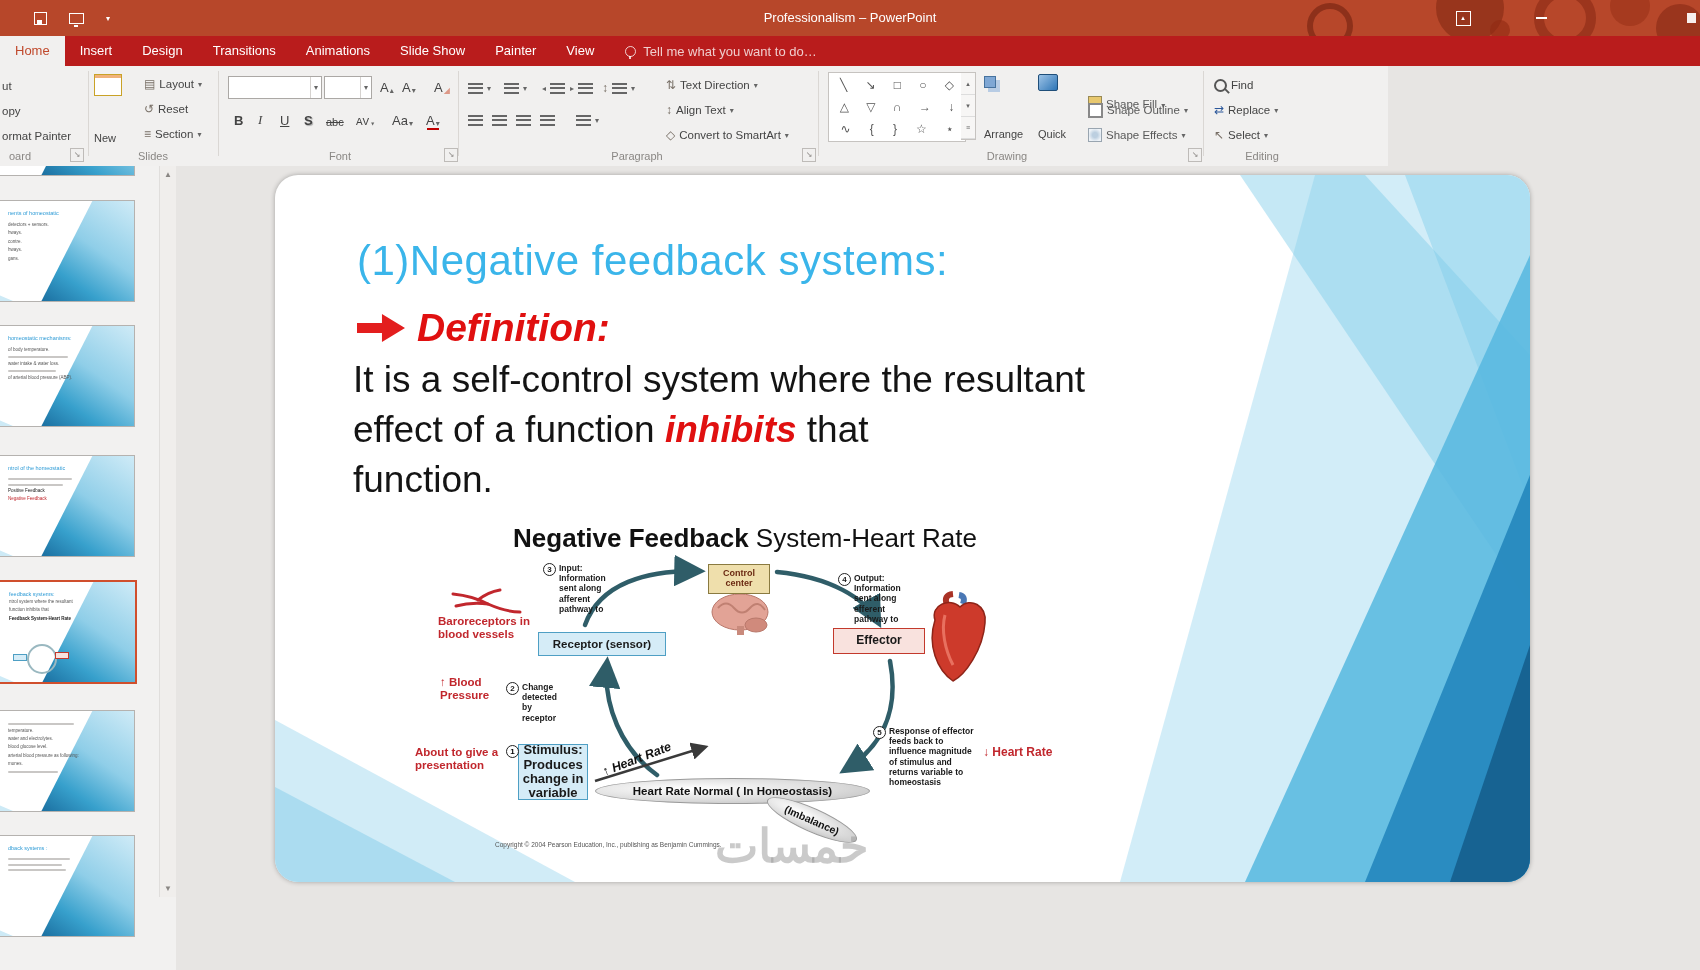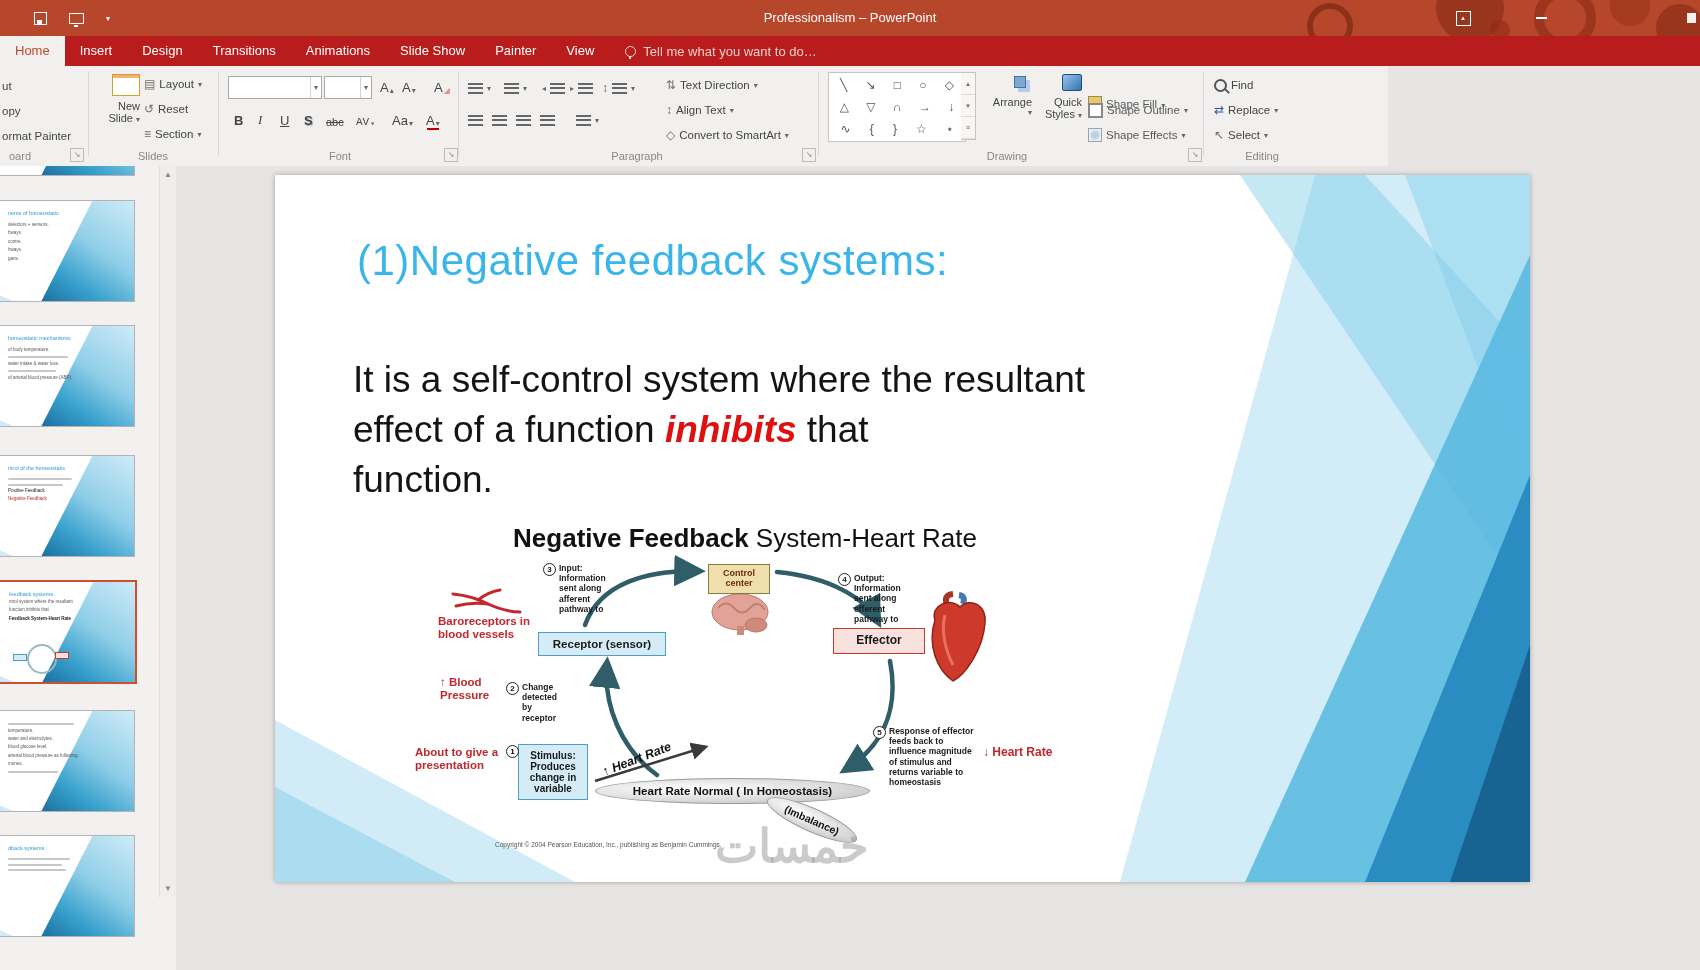--- a/index.html
+++ b/index.html
@@ -30,21 +30,21 @@
   .bulb:after{content:"";position:absolute;left:2.5px;top:9px;width:2px;height:3px;background:rgba(255,255,255,.78);}
 
   
   .ribbon{position:absolute;left:0;top:66px;width:1388px;height:100px;background:#F1F0EF;border-bottom:1px solid #a16207;}
   .gsep{position:absolute;top:5px;height:85px;width:1px;background:#DAD7D4;}
   .glabel{position:absolute;bottom:4px;font-size:11px;color:#8A8784;text-align:center;}
   .launch{position:absolute;bottom:4px;width:12px;height:12px;border:1px solid #BEBBB8;color:#8A8784;font-size:8px;line-height:11px;text-align:center;}
   .rbtn{position:absolute;display:flex;align-items:center;gap:4px;font-size:11.5px;color:#444;height:20px;white-space:nowrap;}
   .car{font-size:8px;color:#666;}
   .gly, .gly2{font-size:12px;color:#786f66;line-height:12px;}
-  .rbig{position:absolute;display:flex;flex-direction:column;align-items:flex-end;font-size:11px;color:#444;text-align:center;}
+  .rbig{position:absolute;display:flex;flex-direction:column;align-items:flex-start;font-size:11px;color:#444;text-align:center;gap:32px;}
   .ic-newslide{width:26px;height:20px;background:#fff;border:1px solid #C9A227;box-shadow:inset 0 3px #F0B27A;margin-bottom:4px;}
   .ic-arrange{width:10px;height:10px;background:#7FA7D4;border:1px solid #46729E;box-shadow:4px 4px 0 #B8CCE4;margin:2px 6px 8px 0;}
   .ic-quick{width:18px;height:15px;background:linear-gradient(135deg,#9DC3E6,#2E75B6);border:1px solid #1F4E79;border-radius:2px;margin-bottom:5px;}
   .combo{position:absolute;height:21px;background:#fff;border:1px solid #ABA8A5;display:flex;align-items:center;justify-content:flex-end;}
   .combo .car{padding:0 3px;border-left:1px solid #D5D2CF;height:100%;display:flex;align-items:center;}
   .fbtn{position:absolute;font-size:13px;color:#444;height:18px;display:flex;align-items:flex-end;gap:1px;}
   .ibars{width:15px;height:11px;flex:none;background:linear-gradient(#666 0 0) 0 0/15px 2px no-repeat,linear-gradient(#666 0 0) 0 4.5px/15px 2px no-repeat,linear-gradient(#666 0 0) 0 9px/15px 2px no-repeat;}
   .tinytri{font-size:8px;color:#666;}
   .ic-find{width:9px;height:9px;border:2px solid #555;border-radius:50%;position:relative;flex:none;}
   .ic-find:after{content:"";position:absolute;width:6px;height:2px;background:#555;transform:rotate(45deg);right:-5px;bottom:-2px;}
@@ -69,39 +69,39 @@
   .tbody{position:absolute;left:52px;top:22px;width:72px;display:flex;flex-direction:column;gap:3.5px;font-size:4.5px;color:#555;line-height:1.1;}
   .tl.dark{color:#222;} .tl.red{color:#C1272D;} .tl.bold{font-weight:bold;color:#222;}
   .tbar{height:2px;background:#C9C7C5;border-radius:1px;}
   .mini-circ{position:absolute;left:70px;top:62px;width:26px;height:26px;border:2px solid #9AB8C0;border-radius:50%;}
   .mini-bx1{position:absolute;left:56px;top:72px;width:12px;height:5px;background:#D5ECF7;border:.5px solid #4E9FC4;}
   .mini-bx2{position:absolute;left:98px;top:70px;width:12px;height:5px;background:#F9E2DE;border:.5px solid #C3392C;}
   .tscroll{position:absolute;right:0;top:0;width:16px;height:731px;background:#F0EEEC;border-left:1px solid #E0DEDC;}
   .sarr{position:absolute;left:0;width:16px;height:17px;display:flex;align-items:center;justify-content:center;font-size:8px;color:#8A8784;background:#F0EEEC;}
 
   .canvas{position:absolute;left:176px;top:0;width:1524px;height:804px;background:#E7E5E3;}
-  .slide{position:absolute;left:99px;top:9px;width:1255px;height:707px;background:#fff;box-shadow:0 0 5px rgba(0,0,0,.3);overflow:hidden;}
+  .slide{position:absolute;left:99px;top:9px;width:1255px;height:707px;background:#fff;box-shadow:0 0 5px rgba(0,0,0,.3);overflow:hidden;border-radius:23px;}
   .deco-svg{position:absolute;left:0;top:0;width:1255px;height:707px;}
 
   .s-title{position:absolute;left:82px;top:62px;font-size:42px;color:#3AB5EA;letter-spacing:.5px;}
   .s-def{position:absolute;left:82px;top:131px;display:flex;align-items:center;gap:12px;}
   .def-arrow{width:48px;height:28px;background:#E31E1E;clip-path:polygon(0 32%,52% 32%,52% 0,100% 50%,52% 100%,52% 68%,0 68%);}
   .def-text{font-size:39px;font-weight:bold;font-style:italic;color:#E01010;}
   .s-body{position:absolute;left:78px;top:180px;width:910px;font-size:37px;line-height:50px;color:#141414;}
   .red-it{color:#E01010;font-weight:bold;font-style:italic;}
 
   
   .diag{position:absolute;left:140px;top:348px;width:660px;height:359px;}
   .diag-title{position:absolute;left:0;top:0;width:100%;text-align:center;font-size:26px;color:#111;}
   .diag-art{position:absolute;left:0;top:0;width:660px;height:359px;}
   .dbox{position:absolute;display:flex;align-items:center;justify-content:center;text-align:center;font-weight:bold;line-height:1.1;}
   .bx-control{left:293px;top:41px;width:60px;height:28px;background:#EFDFAC;border:1.5px solid #8A7A40;font-size:9px;color:#6B2A12;}
   .bx-receptor{left:123px;top:109px;width:126px;height:22px;background:#D5ECF7;border:1px solid #4E9FC4;font-size:11.5px;color:#1a1a1a;}
   .bx-effector{left:418px;top:105px;width:90px;height:24px;background:#F9E2DE;border:1.5px solid #C3392C;font-size:12px;color:#1a1a1a;}
-  .bx-stim{left:103px;top:221px;width:64px;height:50px;background:#D5ECF7;border:1px solid #4E9FC4;font-size:10px;color:#1a1a1a;padding:2px;}
+  .bx-stim{left:103px;top:221px;width:64px;height:50px;background:#D5ECF7;border:1px solid #4E9FC4;font-size:13px;color:#1a1a1a;padding:2px;}
   .note{position:absolute;font-size:8.5px;font-weight:bold;color:#1a1a1a;line-height:1.2;display:flex;gap:3px;align-items:flex-start;}
   .cnum{display:inline-flex;width:11px;height:11px;border:1px solid #222;border-radius:50%;font-size:8px;align-items:center;justify-content:center;flex:none;font-weight:bold;background:#fff;}
   .rlab{position:absolute;color:#C1272D;font-weight:bold;font-size:11.5px;line-height:1.15;}
   .hr-up{position:absolute;left:185px;top:225px;width:95px;transform:rotate(-21deg);font-weight:bold;font-style:italic;font-size:12.5px;color:#111;}
   .ell{position:absolute;border-radius:50%;background:radial-gradient(ellipse at 35% 40%,#ffffff 0%,#d9d9d9 60%,#b9b9b9 100%);border:1px solid #9a9a9a;display:flex;align-items:center;justify-content:center;font-weight:bold;color:#111;}
   .ell-home{left:180px;top:255px;width:273px;height:24px;font-size:11.5px;}
   .ell-imb{left:348px;top:285px;width:96px;height:22px;transform:rotate(24deg);font-size:10.5px;}
   .copyr{position:absolute;left:80px;top:318px;font-size:6.5px;color:#555;}
   .wmark{position:absolute;left:300px;top:296px;font-size:46px;font-weight:bold;color:rgba(150,150,150,.5);}
 </style>
@@ -456,20 +456,24 @@
           <polygon points="965,0 1090,0 1255,180 1255,430" fill="#7FCBE8" opacity="0.45"></polygon>
           <polygon points="1255,80 970,707 1255,707" fill="#56B7DF" opacity="0.85"></polygon>
           <polygon points="1255,300 1090,707 1255,707" fill="#2386BC" opacity="0.9"></polygon>
           <polygon points="1255,470 1175,707 1255,707" fill="#16618F" opacity="0.95"></polygon>
           <polygon points="0,707 300,707 0,545" fill="#C9E9F6" opacity="0.85"></polygon>
           <polygon points="0,707 180,707 0,612" fill="#A5D9EF" opacity="0.85"></polygon>
         </svg>
 
         <div class="s-title">(1)Negative feedback systems:</div>
 
+        <div class="s-def">
+          <div class="def-arrow"></div>
+          <div class="def-text">Definition:</div>
+        </div>
 
         <div class="s-body">
           <div>It is a self-control system where the resultant</div>
           <div><span>effect of a function </span><span class="red-it">inhibits</span><span> that</span></div>
           <div>function.</div>
         </div>
 
         <div class="diag">
           <div class="diag-title">
             <span class="bld">Negative Feedback</span><span> System-Heart Rate</span>

